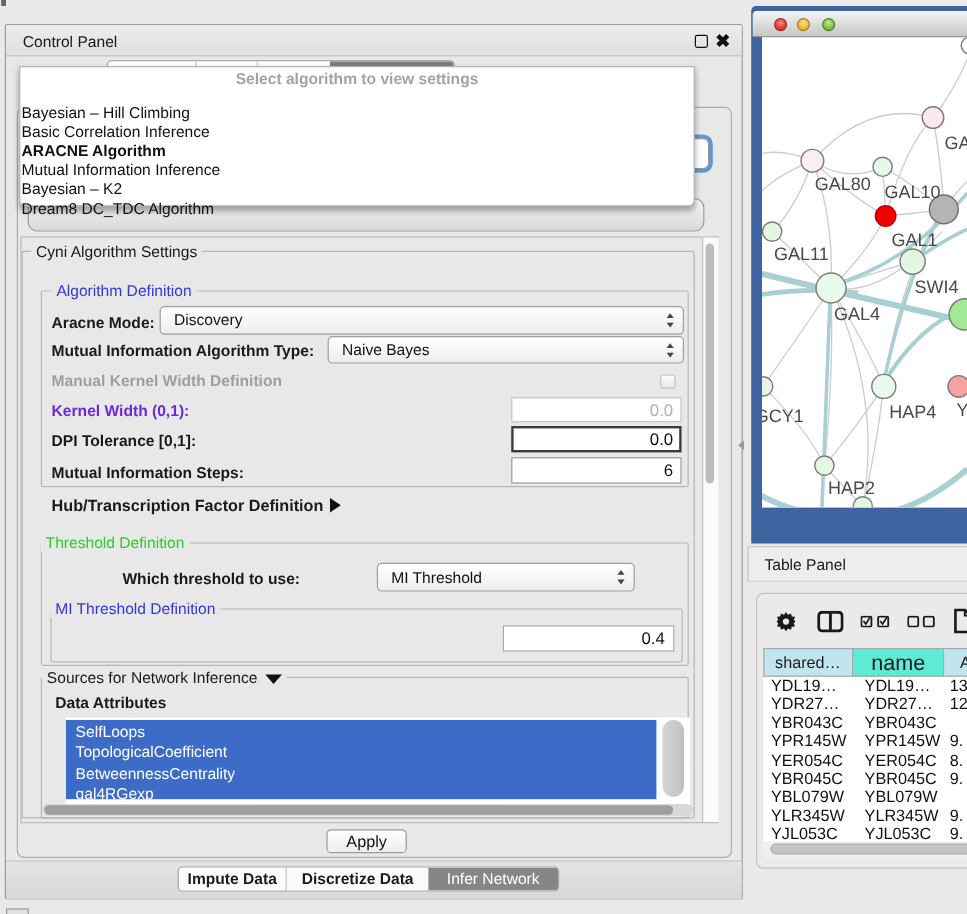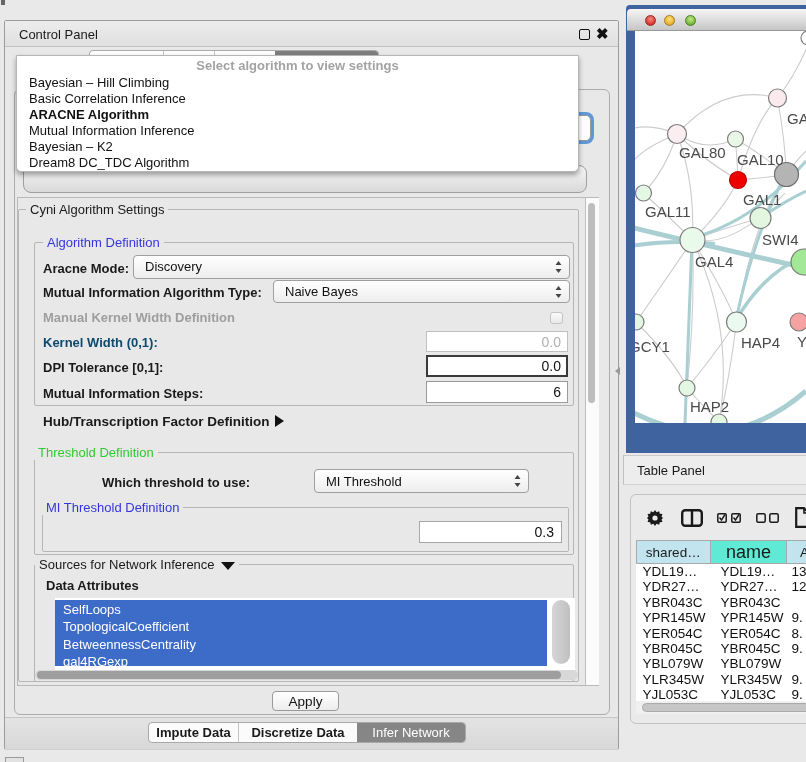--- a/index.html
+++ b/index.html
@@ -67,21 +67,21 @@
   <div class="abs combo" style="left:268px;top:259px;width:297px;height:23px;line-height:22px;padding-left:11px;">Naive Bayes
     <svg class="ar" viewBox="0 0 9 14">
         <path d="M4.5 1 L7.5 5 L1.5 5 Z" fill="#444"></path>
         <path d="M4.5 13 L7.5 9 L1.5 9 Z" fill="#444"></path>
       </svg>
   </div>
 
   <div class="abs b13" style="left:38px;top:289px;color:#9e9e9e;">Manual Kernel Width Definition</div>
   <div class="abs" style="left:545px;top:291px;width:13px;height:12px;border:1px solid #c4c4c4;border-radius:3px;background:linear-gradient(#fbfbfb,#e9e9e9);"></div>
 
-  <div class="abs b13" style="left:38px;top:314px;color:#0c4a6e;">Kernel Width (0,1):</div>
+  <div class="abs b13" style="left:38px;top:314px;color:#6d28d9;">Kernel Width (0,1):</div>
   <div class="abs" style="left:421px;top:310px;width:142px;height:21px;border:1px solid #c0c0c0;background:#fff;font-size:14px;color:#b0b0b0;text-align:right;line-height:20px;padding-right:6px;">0.0</div>
 
   <div class="abs b13" style="left:38px;top:339px;">DPI Tolerance [0,1]:</div>
   <div class="abs" style="left:421px;top:334px;width:142px;height:22px;border:2px solid #3a3a3a;background:#fff;font-size:14px;color:#111;text-align:right;line-height:19px;padding-right:5px;">0.0</div>
 
   <div class="abs b13" style="left:38px;top:365px;">Mutual Information Steps:</div>
   <div class="abs" style="left:421px;top:360px;width:142px;height:22px;border:1px solid #9a9a9a;background:#fff;font-size:14px;color:#111;text-align:right;line-height:21px;padding-right:6px;">6</div>
 
   <div class="abs" style="left:38px;top:393px;font-size:13.5px;font-weight:bold;color:#1a1a1a;">Hub/Transcription Factor Definition</div>
   <div class="abs" style="left:270px;top:394px;width:0;height:0;border-left:9px solid #111;border-top:6px solid transparent;border-bottom:6px solid transparent;"></div>
@@ -93,21 +93,21 @@
   <div class="abs combo" style="left:309px;top:448px;width:215px;height:24px;line-height:23px;padding-left:11px;">MI Threshold
     <svg class="ar" viewBox="0 0 9 14">
         <path d="M4.5 1 L7.5 5 L1.5 5 Z" fill="#444"></path>
         <path d="M4.5 13 L7.5 9 L1.5 9 Z" fill="#444"></path>
       </svg>
   </div>
 
   <div class="grp" style="left:37px;top:486px;width:527px;height:45px;"></div>
   <div class="grplab" style="left:37px;top:479px;color:#3535e0;">MI Threshold Definition</div>
 
-  <div class="abs" style="left:414px;top:500px;width:143px;height:22px;border:1px solid #a8a8a8;background:#fff;font-size:14px;color:#111;text-align:right;line-height:21px;padding-right:7px;">0.3</div>
+  <div class="abs" style="left:414px;top:500px;width:143px;height:22px;border:1px solid #a8a8a8;background:#fff;font-size:14px;color:#111;text-align:right;line-height:21px;padding-right:7px;">0.4</div>
 
   <div class="grp" style="left:29px;top:543px;width:540px;height:118px;"></div>
   <div class="grplab" style="left:30px;top:536px;color:#1a1a1a;">Sources for Network Inference<span style="display:inline-block;width:0;height:0;border-top:8px solid #111;border-left:7px solid transparent;border-right:7px solid transparent;margin-left:6px;vertical-align:-1px;"></span></div>
 
   <div class="abs b13" style="left:41px;top:557px;">Data Attributes</div>
 
   <div class="abs" style="left:50px;top:577px;width:520px;height:78px;background:#fff;overflow:hidden;">
     <div class="abs" style="left:0;top:2px;width:492px;height:66px;background:#3d6cc8;"></div>
     <div class="abs" style="left:8px;top:3px;font-size:13px;color:#fff;line-height:17.4px;">SelfLoops<br>TopologicalCoefficient<br>BetweennessCentrality<br>gal4RGexp</div>
     <div class="abs" style="left:497px;top:2px;width:18px;height:64px;background:linear-gradient(90deg,#d6d6d6,#bfbfbf);border-radius:9px;"></div>
@@ -121,21 +121,21 @@
   <div class="abs" style="left:0;top:696px;right:0;height:33px;background:linear-gradient(#e3e3e3,#d8d8d8);border-top:1px solid #c6c6c6;border-bottom:1px solid #cfcfcf;"></div>
   <div class="abs" style="left:143px;top:701px;height:21px;display:flex;border:1px solid #a8a8a8;border-radius:4px;background:#fbfbfb;overflow:hidden;">
     <div style="display:flex;align-items:center;justify-content:center;width:90px;border-right:1px solid #c3c3c3;font-size:13px;font-weight:bold;color:#1a1a1a;">Impute Data</div>
     <div style="display:flex;align-items:center;justify-content:center;width:118px;font-size:13px;font-weight:bold;color:#1a1a1a;">Discretize Data</div>
     <div style="display:flex;align-items:center;justify-content:center;width:108px;background:#868686;font-size:13px;color:#fff;">Infer Network</div>
   </div>
 </div>
 
 <div class="abs" style="left:16px;top:55px;width:563px;height:117px;background:#fff;border:1px solid #b5b5b5;border-radius:0 0 5px 5px;box-shadow:0 3px 5px rgba(0,0,0,0.35);z-index:50;">
   <div style="text-align:center;font-size:13px;font-weight:bold;color:#a3a3a3;margin-top:2px;">Select algorithm to view settings</div>
-  <div style="font-size:13px;color:#111;line-height:16px;padding-left:12px;margin-top:2px;">
+  <div style="font-size:13px;color:#111;line-height:16px;padding-left:1px;margin-top:13px;">
     Bayesian – Hill Climbing<br>
     Basic Correlation Inference<br>
     <b>ARACNE Algorithm</b><br>
     Mutual Information Inference<br>
     Bayesian – K2<br>
     Dream8 DC_TDC Algorithm
   </div>
 </div>
 
 <div class="abs" style="left:615px;top:367px;width:0;height:0;border-right:5px solid #9a9a9a;border-top:4px solid transparent;border-bottom:4px solid transparent;"></div>

